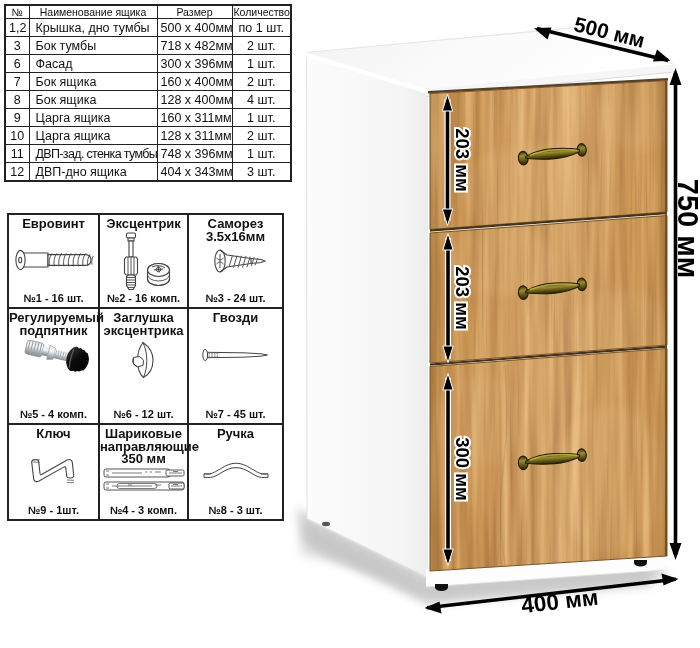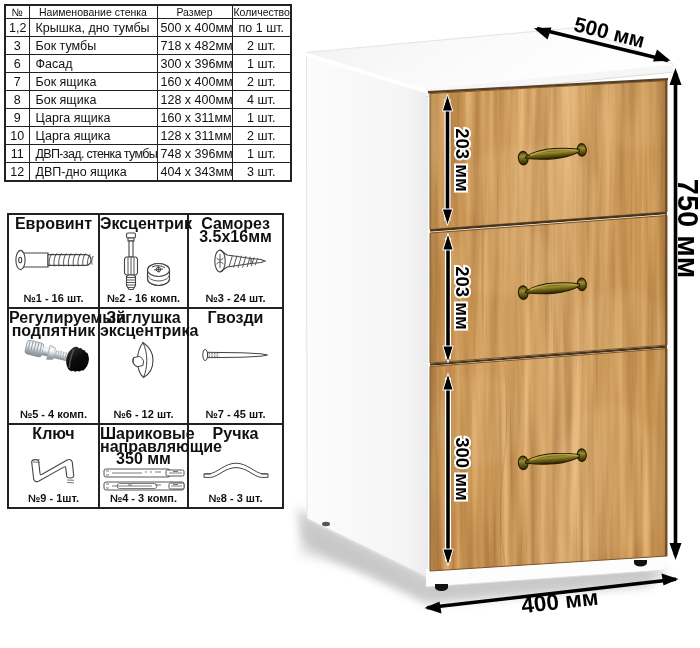--- a/index.html
+++ b/index.html
@@ -3,38 +3,38 @@
 <style>
 html,body{margin:0;padding:0}
 body{width:700px;height:648px;background:#fff;font-family:"Liberation Sans",sans-serif;position:relative;overflow:hidden;color:#111}
 #parts{position:absolute;left:4px;top:4px;border-collapse:collapse;table-layout:fixed;width:286px}
 #parts td{border:1px solid #222;font-size:12.5px;padding:1px 3px;height:15px;text-align:center;white-space:nowrap;overflow:hidden}
 #parts td.n{text-align:left;padding-left:6px}
 #parts tr.h td{font-size:10.5px;height:12px;padding:0 1px;line-height:12px}
 #parts{border:2px solid #222}
 #hw{position:absolute;left:7px;top:213px;border-collapse:collapse;table-layout:fixed;width:275px;height:287px}
 #hw td{border:2px solid #222;vertical-align:top;padding:0;position:relative;text-align:center}
-#hw .t{font-weight:bold;font-size:16px;line-height:12.5px;padding-top:3px}
+#hw .t{font-weight:bold;font-size:13px;line-height:12.5px;padding-top:3px}
 #hw .c{font-weight:bold;font-size:11px;position:absolute;bottom:3px;left:0;right:0;text-align:center}
 #hw svg{position:absolute}
 #cab{position:absolute;left:0;top:0}
 </style></head>
 <body>
 
 <table id="parts">
 <colgroup>
       <col style="width:24px">
       <col style="width:128px">
       <col style="width:75px">
       <col style="width:59px">
     </colgroup>
 <tbody>
       <tr class="h">
         <td>№</td>
-        <td>Наименование стенка</td>
+        <td>Наименование ящика</td>
         <td>Размер</td>
         <td>Количество</td>
       </tr>
 <tr>
         <td>1,2</td>
         <td class="n">Крышка, дно тумбы</td>
         <td>500 х 400мм</td>
         <td>по 1 шт.</td>
       </tr>
 <tr>
@@ -208,21 +208,21 @@
           <svg id="i7" width="70" height="16" style="left:12px;top:38px" viewBox="0 0 70 16">
 <g fill="#fff" stroke="#444" stroke-width="1">
 <ellipse cx="4.2" cy="8" rx="2.4" ry="5.6"></ellipse>
 <path d="M6.5,5.3 L42,5.8 L60,6.8 L66.5,8 L60,9.2 L42,10.2 L6.5,10.7 Z"></path>
 </g>
 <path d="M7.5,6.4 h11 m-11,1.6 h11 m-11,1.6 h11" stroke="#555" stroke-width="0.7" fill="none" stroke-dasharray="1.6 1.1"></path>
 </svg>
           <div class="c">№7 - 45 шт.</div>
         </td>
 </tr>
-<tr style="height:84px">
+<tr style="height:96px">
 
 <td>
           <div class="t">Ключ</div>
           <svg id="i9" width="56" height="36" style="left:17px;top:28px" viewBox="0 0 56 36">
 <g fill="#fff" stroke="#444" stroke-width="1.1">
 <path d="M6.5,1.5 a3.5,2 0 0 1 7,0 l0.5,12 q0.2,2 2,1 l26,-12.5 q4,-1.5 5,2.5 l0.5,13.5 a3.5,2 0 0 1 -7,0.3 l-0.4,-8.5 q-0.2,-2 -2,-1 L12.5,21 q-4,1.5 -5.2,-2.2 Z" transform="translate(0,6) rotate(-4 28 14)"></path>
 </g>
 <path d="M6.8,6.5 l7,0.3 m-7,2.2 l7,0.3 M41,27 l7,0.3 m-7,2.2 l7,0.3" stroke="#555" stroke-width="0.8" fill="none"></path>
 </svg>
           <div class="c">№9 - 1шт.</div>

